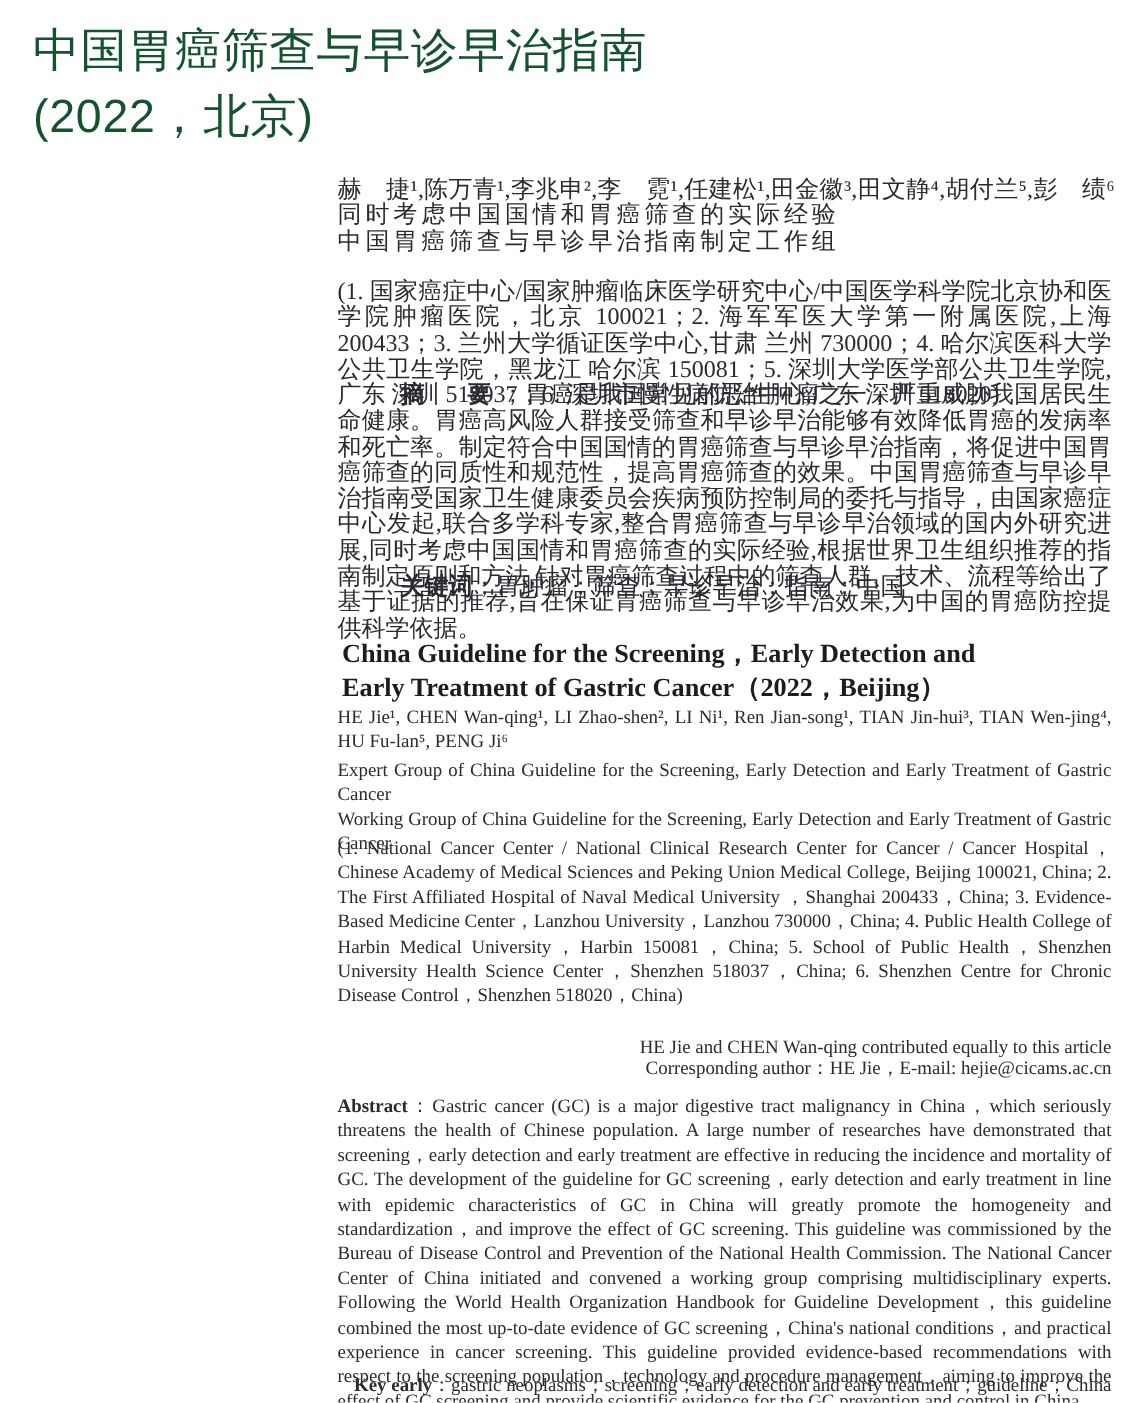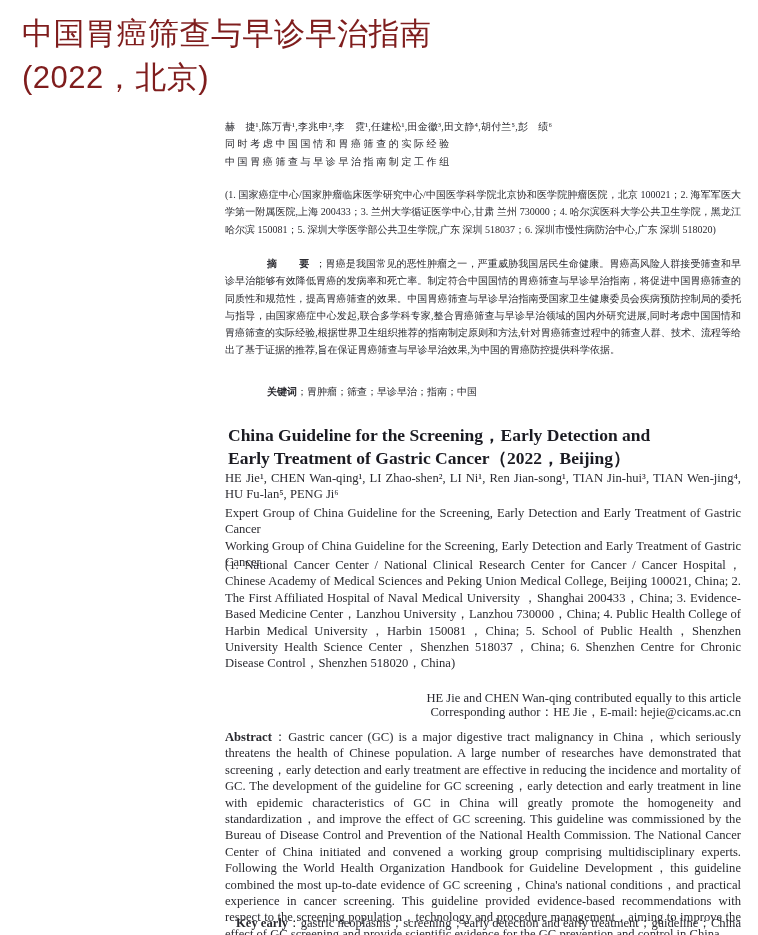--- a/index.html
+++ b/index.html
@@ -20,34 +20,34 @@
   .cn-title {
     position: absolute;
     left: 22px;
     top: 12px;
     width: 700px;
     font-family: "Liberation Sans", "DejaVu Sans", sans-serif;
     font-size: 31px;
     font-weight: 500;
     line-height: 44px;
     letter-spacing: 0.5px;
-    color: #7f1d1d;
+    color: #14532d;
     white-space: pre-line;
   }
 
   
   .col {
     position: absolute;
     left: 225px;
     width: 516px;
   }
 
   .cn-body {
     font-family: "Liberation Serif", "DejaVu Serif", serif;
-    font-size: 10px;
+    font-size: 16px;
     line-height: 17.3px;
     text-align: justify;
     text-justify: inter-ideograph;
     color: #2a2a30;
   }
 
   .cn-authors {
     top: 118px;
     letter-spacing: 0.2px;
   }

